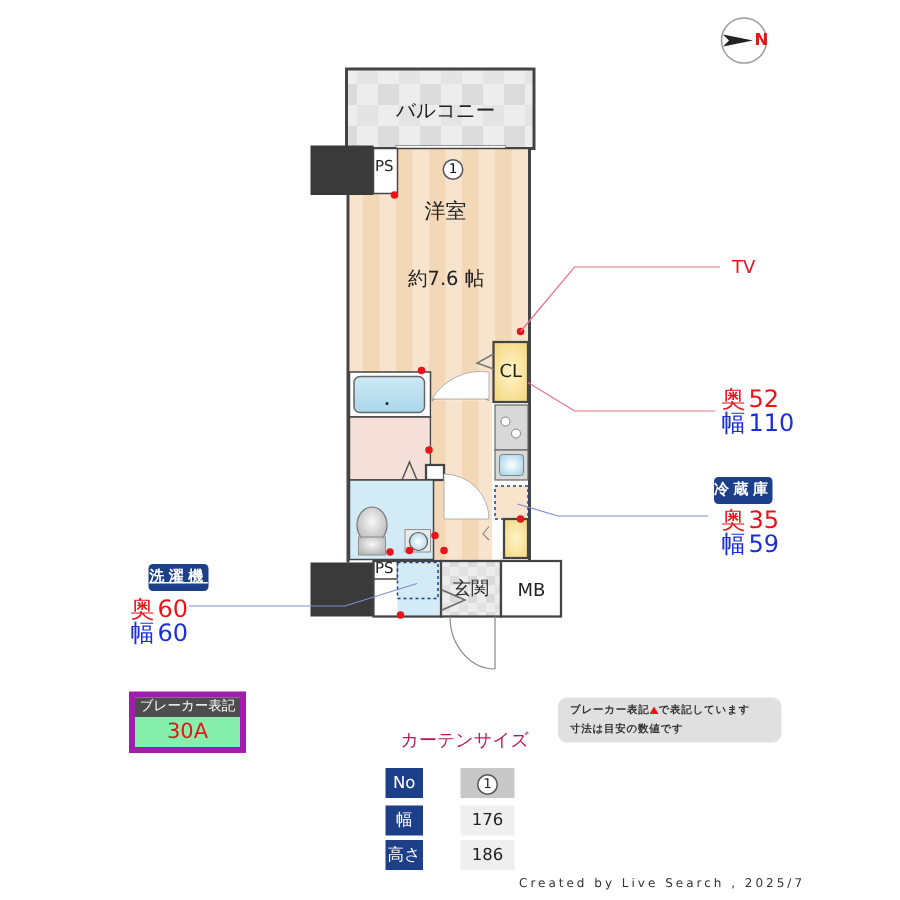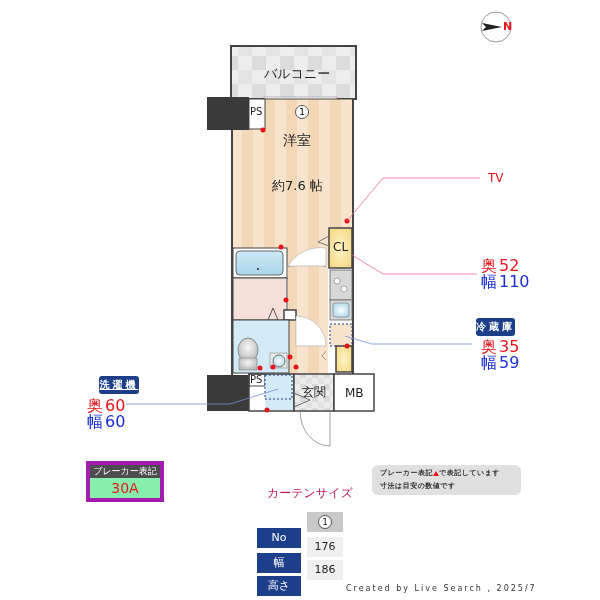--- a/index.html
+++ b/index.html
@@ -17,21 +17,21 @@
     .breaker { position:absolute; left:86px; top:461px; width:70px; border:4px solid #a21caf; }
     .breaker .h { background:#4d4d4d; color:#fff; font-size:9px; text-align:center; line-height:13px; }
     .breaker .v { color:#e8141a; font-size:14px; text-align:center; line-height:20px; background:#86efac; }
     .note { position:absolute; left:372px; top:465px; width:149px; height:30px; background:#e0e0e0;
             border-radius:6px; font-size:7px; color:#333; font-weight:bold; padding:2px 8px; box-sizing:border-box;
             line-height:13px; letter-spacing:0.5px; }
     .tri { display:inline-block; width:0; height:0; border-left:3px solid transparent; border-right:3px solid transparent;
            border-bottom:5px solid #e8141a; vertical-align:middle; }
     .ctitle { position:absolute; left:267px; top:485px; font-size:12px; color:#be185d; }
     .crow { position:absolute; left:257px; width:86px; height:20px; }
-    .crow .k { position:absolute; left:0; top:16px; width:44px; height:20px; background:#1d3f8a; color:#fff;
+    .crow .k { position:absolute; left:0; top:0; width:25px; height:20px; background:#1d3f8a; color:#fff;
                font-size:11px; line-height:20px; text-align:center; }
     .crow .v { position:absolute; left:50px; top:0; width:36px; height:20px; background:#efefef; color:#222;
                font-size:11px; line-height:20px; text-align:center; }
     .crow .v.g { background:#c8c8c8; }
     .credit { position:absolute; left:346px; top:584px; font-size:8px; letter-spacing:2px; color:#333; }
     .circnum { display:inline-block; width:12px; height:12px; border:1px solid #555; border-radius:50%;
                font-size:9px; line-height:12px; text-align:center; background:#fff; }
   </style>
 </head>
 <body>

